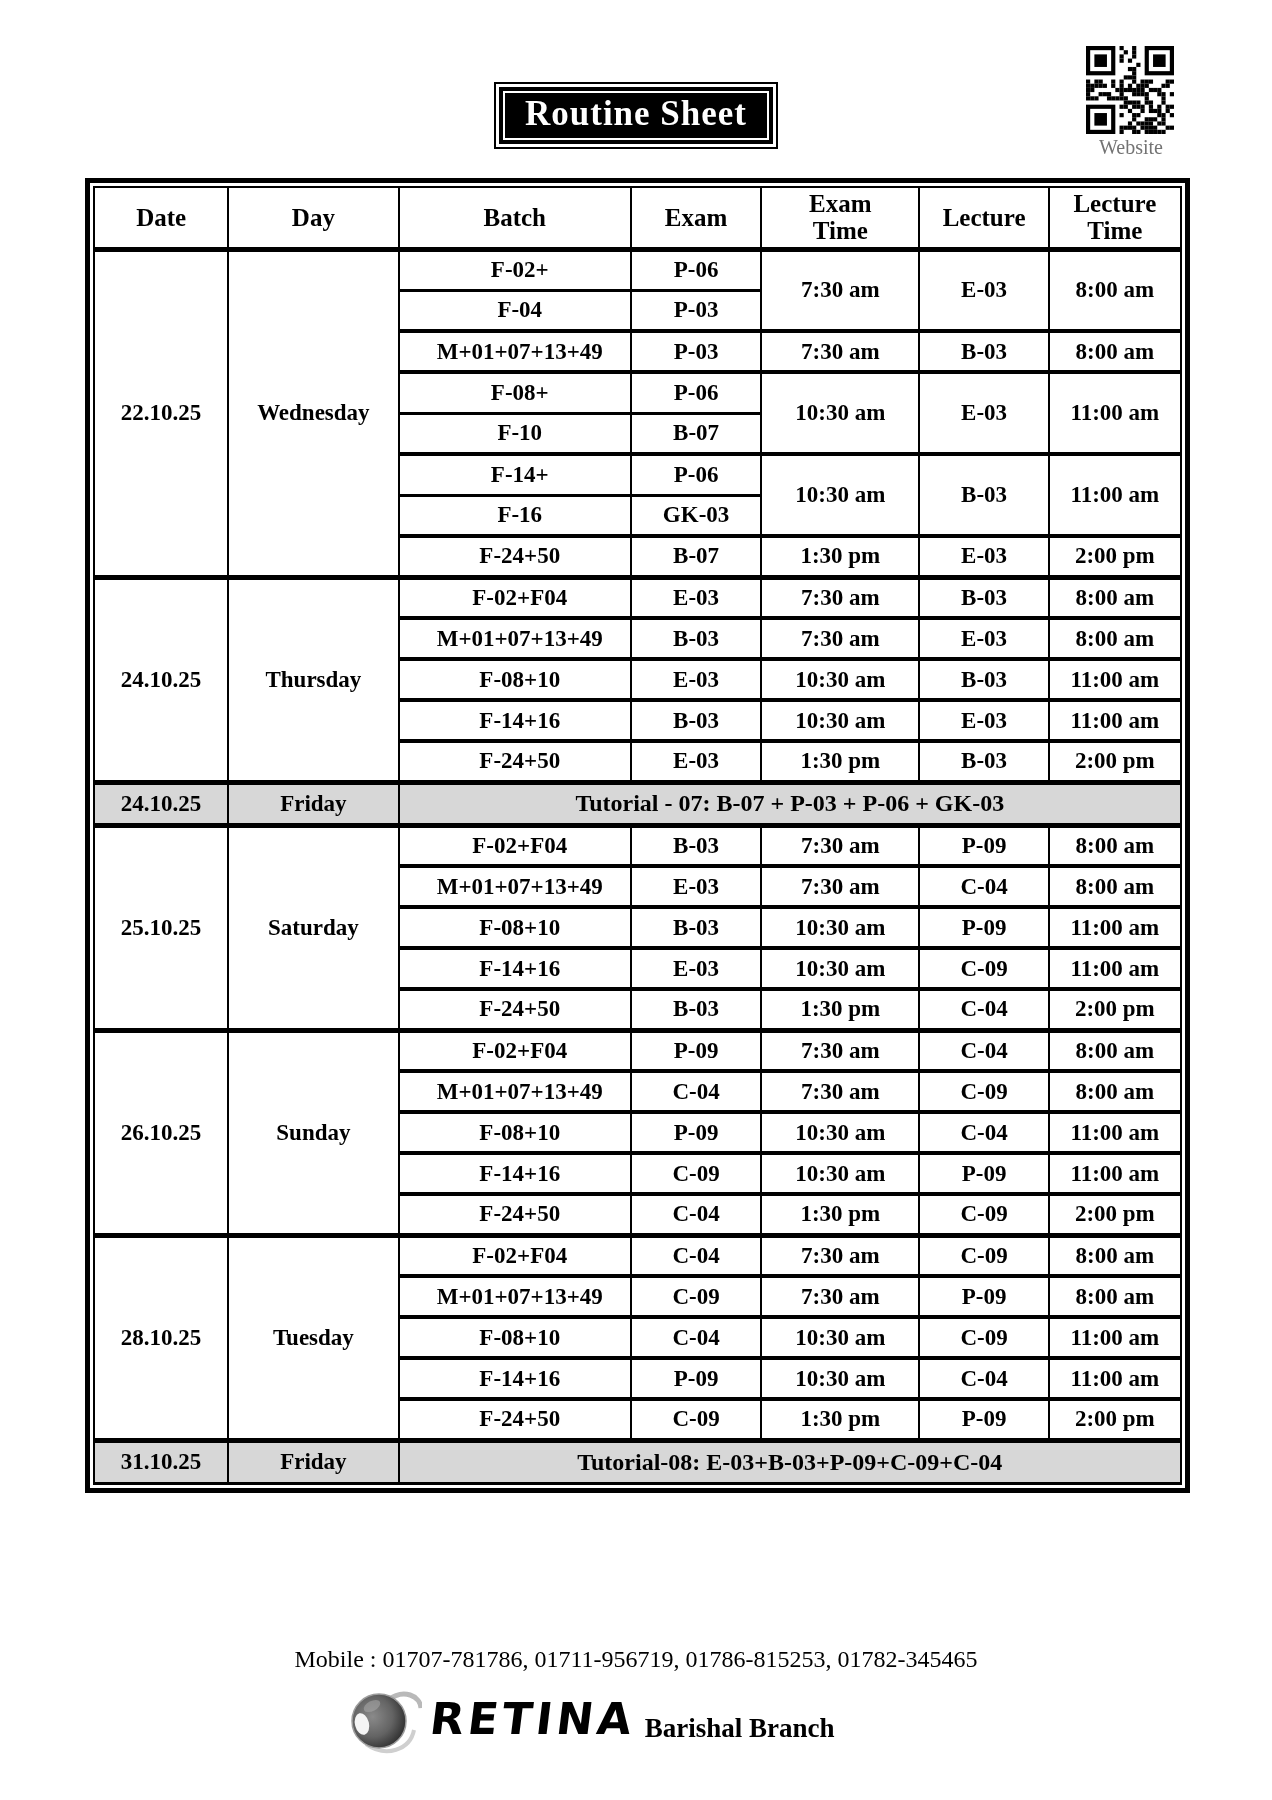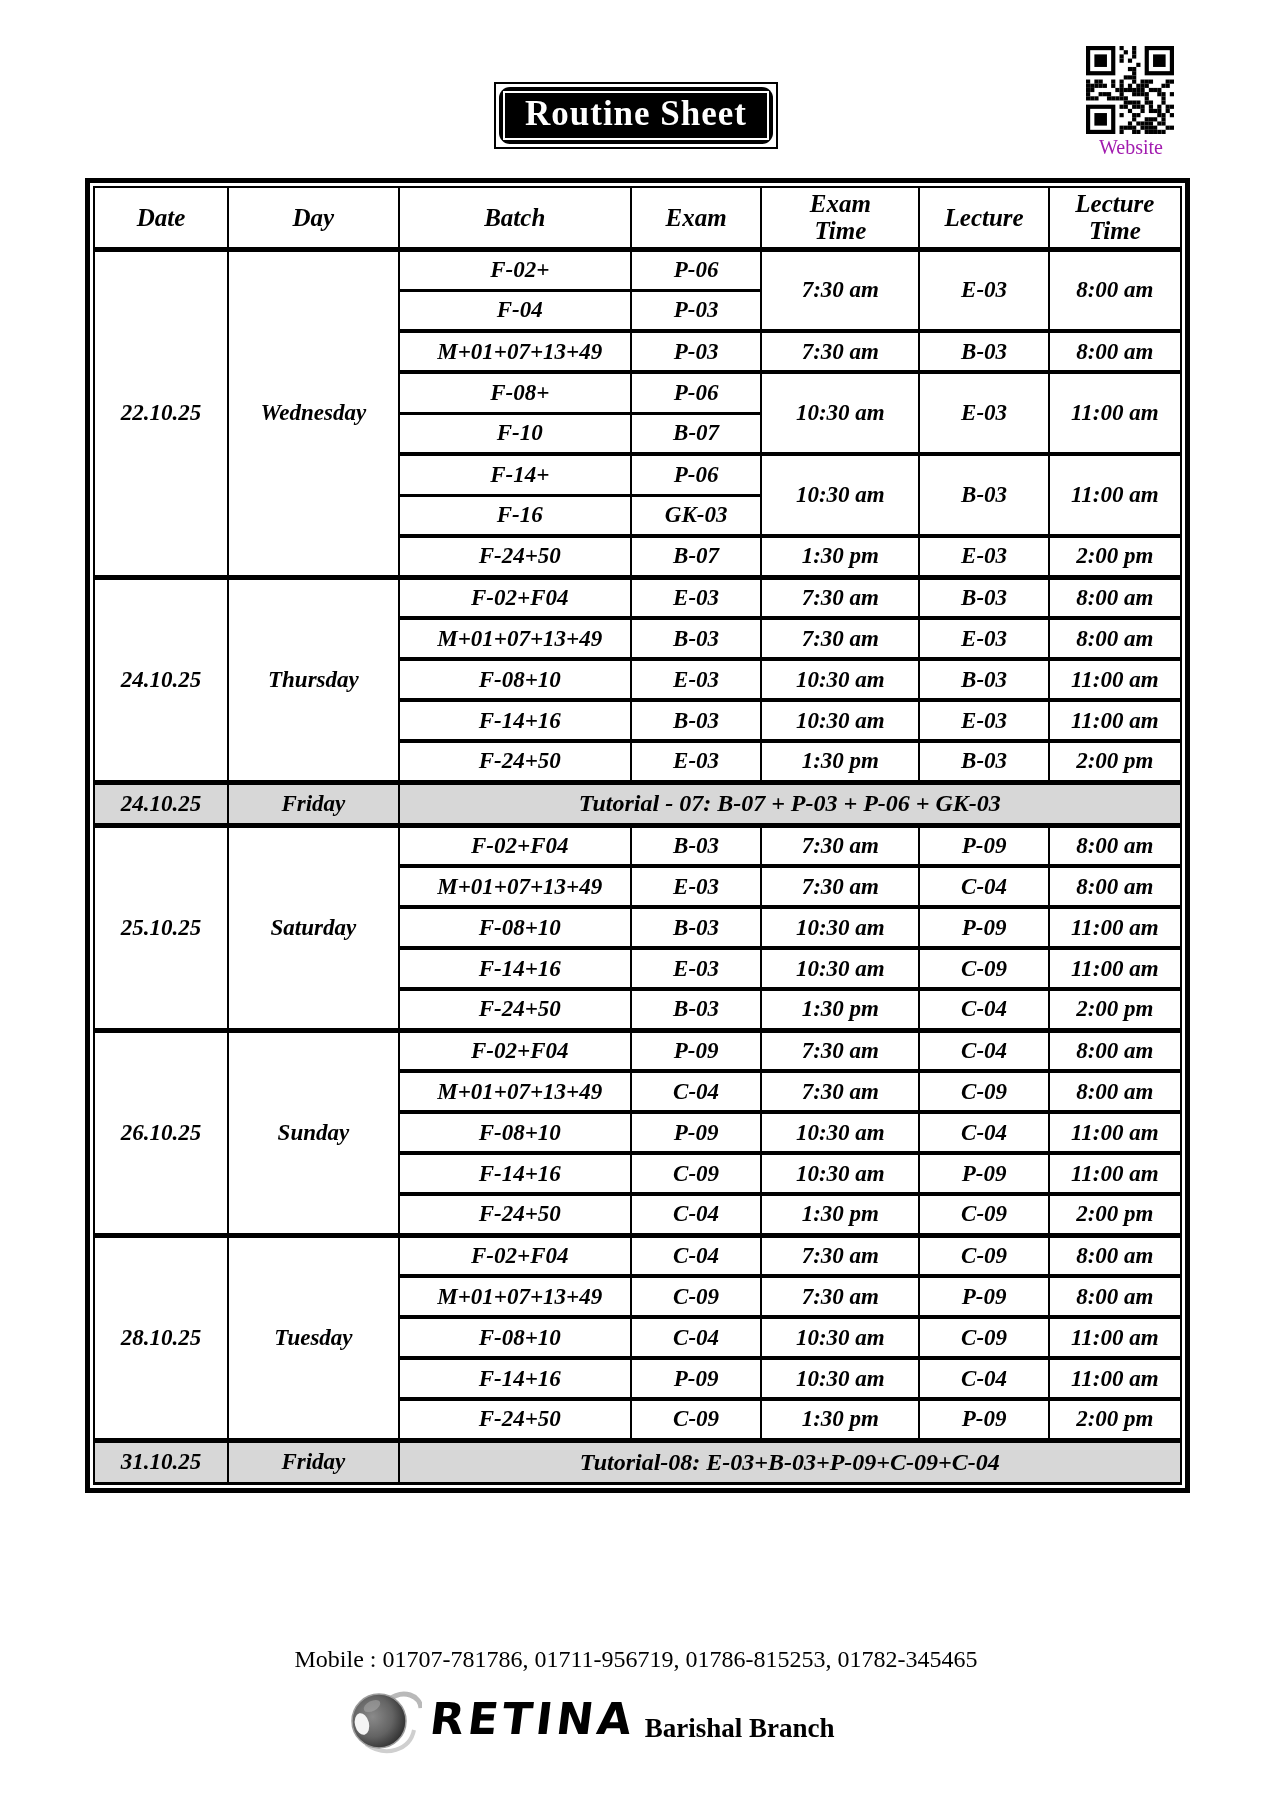--- a/index.html
+++ b/index.html
@@ -14,34 +14,34 @@
   
   .bismillah {
     position:absolute; top:38px; left:0; width:100%;
     text-align:center; font-size:24px; color:#1a1a1a;
   }
   .title-wrap {
     position:absolute; top:82px; left:0; width:100%;
     display:flex; justify-content:center;
   }
   .title-outer { border:2px solid #000; padding:3px; background:#fff; }
-  .title-mid   { background:#000; padding:4px;border-radius:11px; }
+  .title-mid   { background:#000; padding:4px; }
   .title-inner {
     border:2px solid #fff; background:#000; color:#fff;
     padding:1px 20px 4px 20px;
     font-size:35px; font-weight:bold; letter-spacing:1px;
   }
   .qr-box { position:absolute; top:46px; left:1086px; width:90px; text-align:center; }
   .qr-box svg { display:block; }
-  .qr-label { font-size:20px; color:#a21caf; margin-top:2px; }
+  .qr-label { font-size:20px; color:#737373; margin-top:2px; }
 
   
   .table-wrap {
     position:absolute; top:178px; left:85px; width:1105px;
-    border:5px solid #000; padding:3px; background:#fff;font-style:italic;
+    border:5px solid #000; padding:3px; background:#fff;
   }
   table.routine {
     border-collapse:collapse; width:100%; table-layout:fixed;
     border:2px solid #000;
   }
   th, td {
     border:2px solid #000;
     font-weight:bold; text-align:center; vertical-align:middle;
     padding:0 2px; overflow:hidden;
   }

